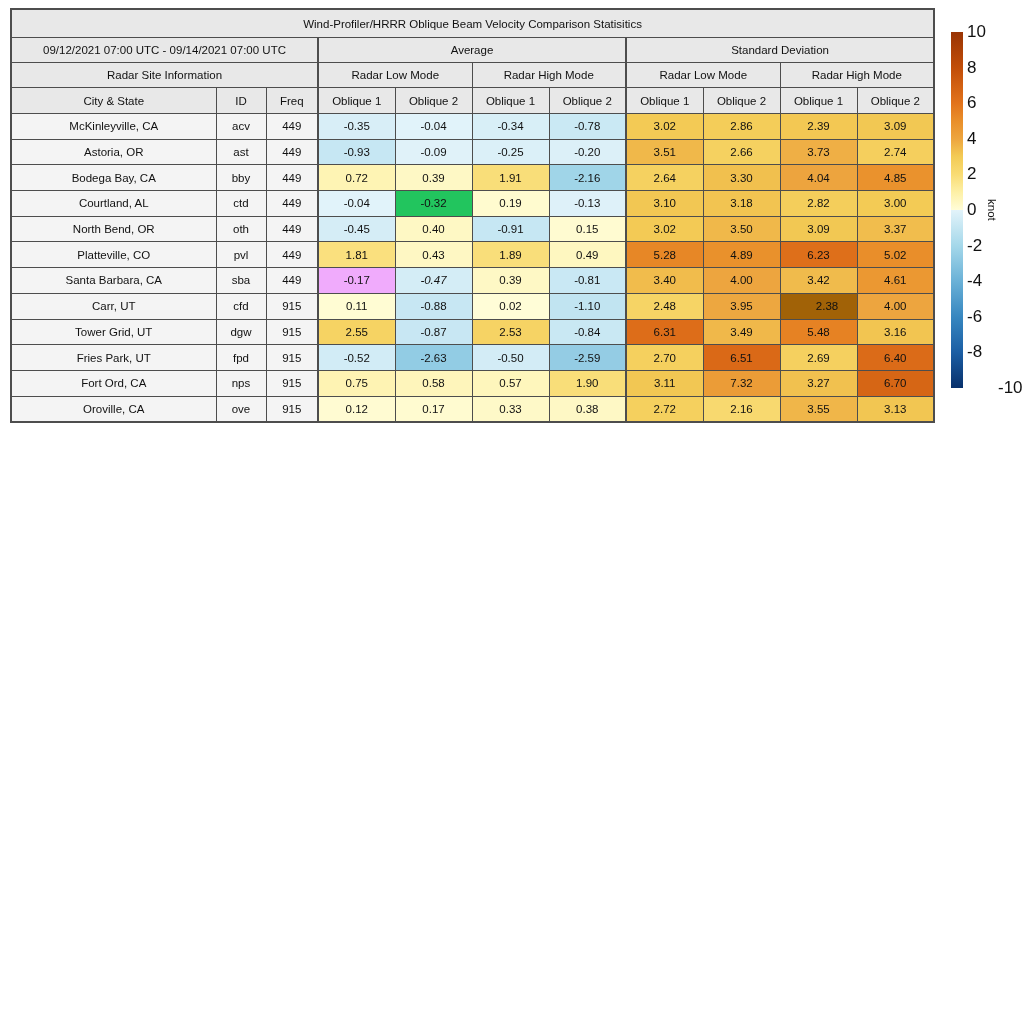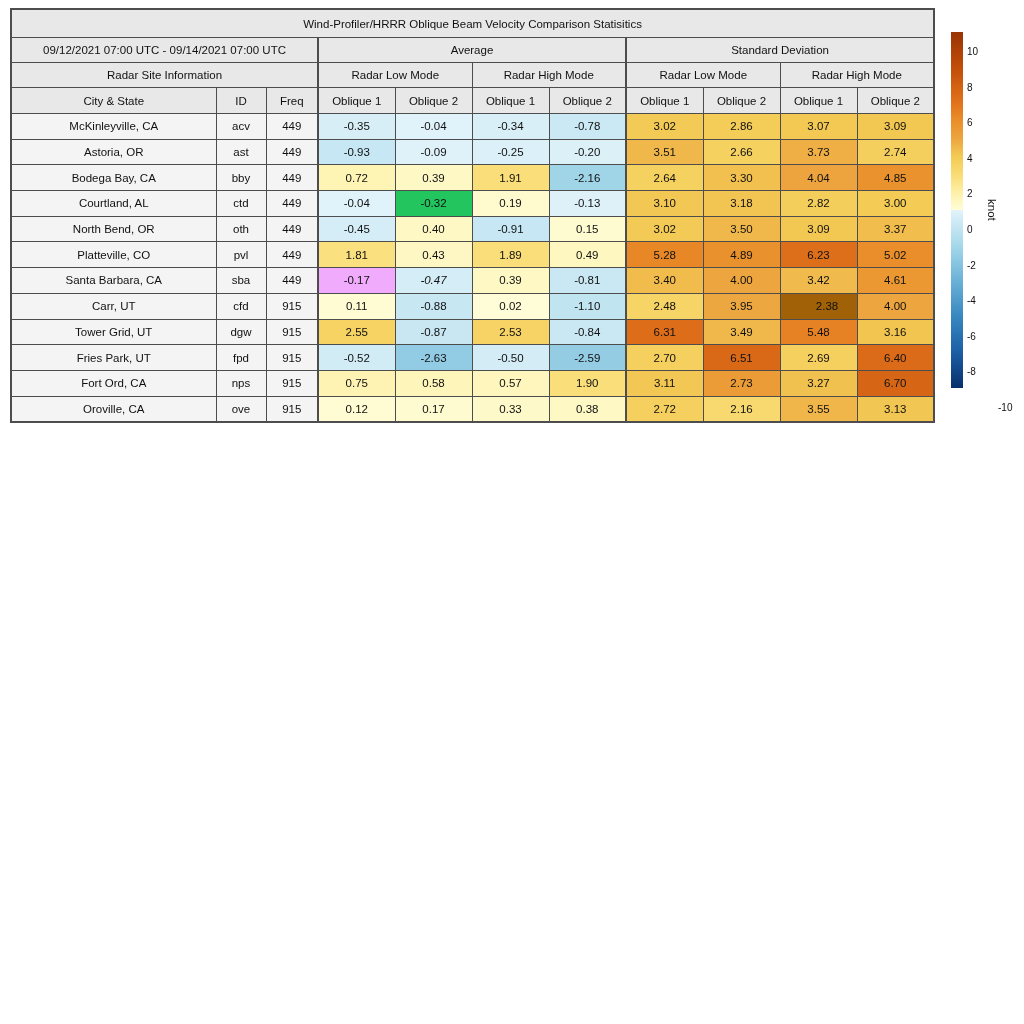--- a/index.html
+++ b/index.html
@@ -28,21 +28,21 @@
   tr.col-row th{height:25px;}
   table.stats tbody tr{height:25.7px;}
   table.stats td.lbl{background:#f4f4f4;}
   .bR2{border-right-width:2px !important;}
 
   .colorbar{
     position:absolute;left:951px;top:32px;width:12px;height:356px;
   }
   .cb-tick{
     position:absolute;height:16px;line-height:16px;
-    font-size:10px;color:#111111;text-align:left;margin-top:20px;
+    font-size:17px;color:#111111;text-align:left;
   }
   .cb-label{
     position:absolute;left:984px;top:32px;height:356px;width:15px;
     display:flex;align-items:center;justify-content:center;
     writing-mode:vertical-rl;
     font-size:11.5px;color:#111111;
   }
 </style>
 </head>
 <body>
@@ -97,21 +97,21 @@
         <tr>
           <td class="lbl">McKinleyville, CA</td>
           <td class="lbl">acv</td>
           <td class="lbl bR2">449</td>
           <td class="val" style="background: rgb(216, 238, 247);">-0.35</td>
           <td class="val" style="background: rgb(225, 243, 250);">-0.04</td>
           <td class="val" style="background: rgb(216, 239, 247);">-0.34</td>
           <td class="val bR2" style="background: rgb(202, 233, 244);">-0.78</td>
           <td class="val" style="background: rgb(243, 202, 85);">3.02</td>
           <td class="val" style="background: rgb(244, 205, 89);">2.86</td>
-          <td class="val" style="background: rgb(243, 200, 83);">3.07</td>
+          <td class="val" style="background: rgb(243, 200, 83);">2.39</td>
           <td class="val" style="background: rgb(242, 200, 83);">3.09</td>
         </tr>
         <tr>
           <td class="lbl">Astoria, OR</td>
           <td class="lbl">ast</td>
           <td class="lbl bR2">449</td>
           <td class="val" style="background: rgb(198, 231, 243);">-0.93</td>
           <td class="val" style="background: rgb(224, 242, 249);">-0.09</td>
           <td class="val" style="background: rgb(219, 240, 248);">-0.25</td>
           <td class="val bR2" style="background: rgb(220, 240, 248);">-0.20</td>
@@ -226,21 +226,21 @@
         </tr>
         <tr>
           <td class="lbl">Fort Ord, CA</td>
           <td class="lbl">nps</td>
           <td class="lbl bR2">915</td>
           <td class="val" style="background: rgb(254, 243, 179);">0.75</td>
           <td class="val" style="background: rgb(254, 245, 187);">0.58</td>
           <td class="val" style="background: rgb(254, 246, 188);">0.57</td>
           <td class="val bR2" style="background: rgb(249, 222, 121);">1.90</td>
           <td class="val" style="background: rgb(242, 199, 83);">3.11</td>
-          <td class="val" style="background: rgb(235, 156, 55);">2.73</td>
+          <td class="val" style="background: rgb(235, 156, 55);">7.32</td>
           <td class="val" style="background: rgb(241, 193, 79);">3.27</td>
           <td class="val" style="background: rgb(214, 102, 21);">6.70</td>
         </tr>
         <tr>
           <td class="lbl">Oroville, CA</td>
           <td class="lbl">ove</td>
           <td class="lbl bR2">915</td>
           <td class="val" style="background: rgb(255, 251, 210);">0.12</td>
           <td class="val" style="background: rgb(255, 251, 208);">0.17</td>
           <td class="val" style="background: rgb(254, 249, 200);">0.33</td>

